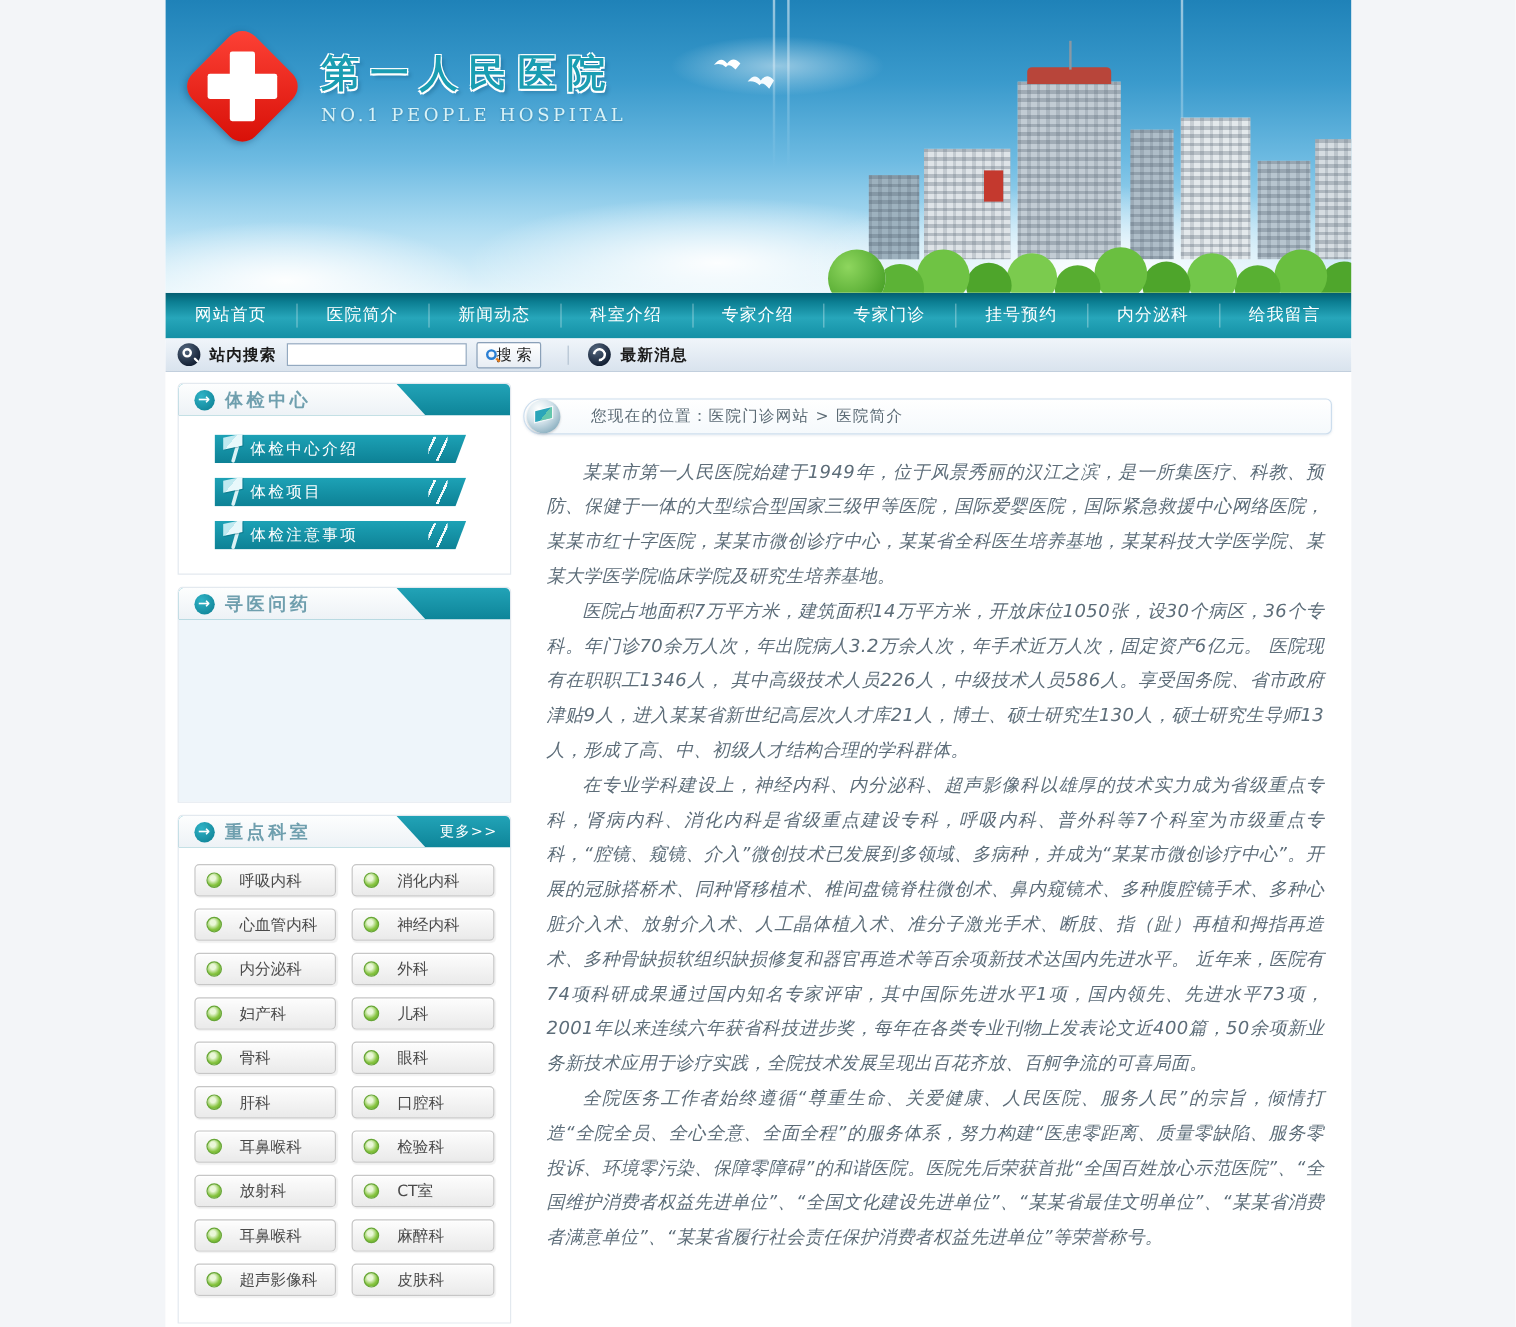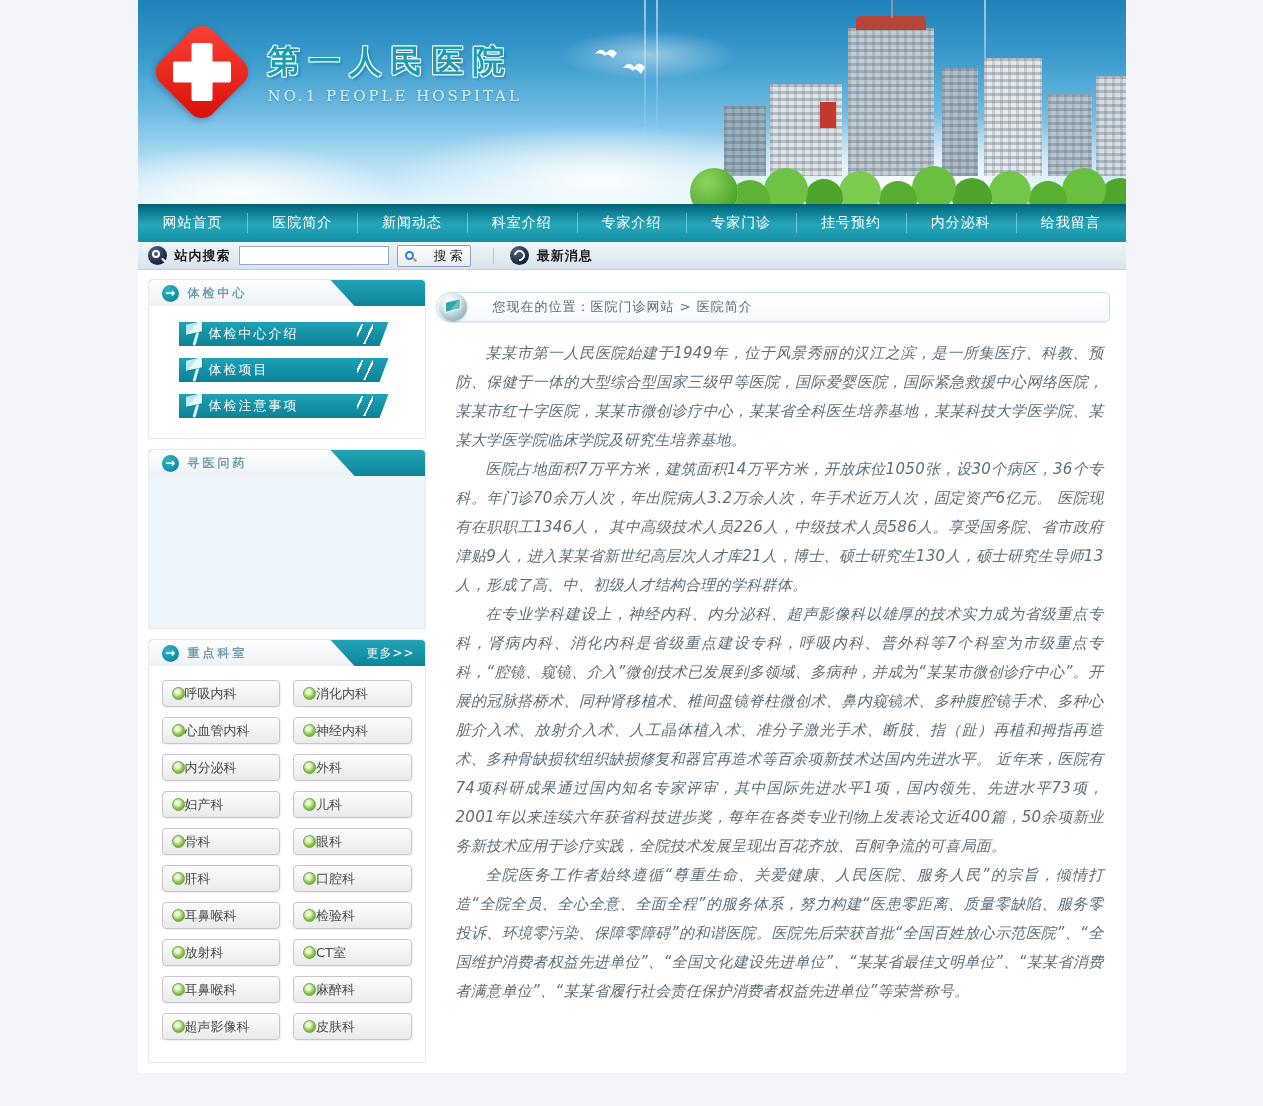--- a/index.html
+++ b/index.html
@@ -5,21 +5,21 @@
   * { box-sizing: border-box; }
   html,body { margin:0; padding:0; }
   body {
     background:#f3f5f8;
     font-family:"DejaVu Sans","Liberation Sans",sans-serif;
     width:1263px; height:1106px; overflow:hidden;
   }
   .page { width:988px; margin:0 auto; background:#fff; padding-bottom:6px; }
 
   
-  .site-header { position:relative; height:204px; overflow:hidden;
+  .site-header { position:relative; height:244px; overflow:hidden;
     background:linear-gradient(180deg,#1f82b8 0%,#3a9acc 28%,#6ebbe2 55%,#aedcf2 78%,#e3f4fb 100%); }
   .streak { position:absolute; top:0; height:140px; width:2px;
     background:linear-gradient(rgba(255,255,255,.55),rgba(255,255,255,0)); }
   .streak.s1{ left:506px; } .streak.s2{ left:518px; } .streak.s3{ left:846px; height:170px; }
   .cloud { position:absolute; border-radius:50%;
     background:radial-gradient(ellipse at center,rgba(255,255,255,.95) 0%,rgba(255,255,255,0) 70%); }
   .cloud.c1{ left:250px; bottom:-30px; width:420px; height:110px; }
   .cloud.c2{ left:520px; bottom:-50px; width:520px; height:140px; }
   .cloud.c3{ left:-60px; bottom:-40px; width:320px; height:100px; }
   .cloud.c4{ left:420px; top:30px; width:180px; height:50px; opacity:.5; }
@@ -70,60 +70,60 @@
   
   .toolbar { height:28px; display:flex; align-items:center; padding:0 10px;
     background:linear-gradient(180deg,#f0f5fa,#d9e3ee); border-bottom:1px solid #c2cfdd; }
   .badge { width:19px; height:19px; border-radius:50%; position:relative; flex:none;
     background:radial-gradient(circle at 35% 28%,#53677f,#111d31 78%); }
   .mag { position:absolute; left:4px; top:4px; width:8px; height:8px; border:2px solid #fff; border-radius:50%; }
   .mag::after { content:""; position:absolute; left:7px; top:7px; width:5px; height:2px; background:#fff; transform:rotate(45deg); border-radius:1px; }
   .news-ring { position:absolute; inset:4px; border:2px solid #fff; border-radius:50%; border-left-color:transparent; transform:rotate(-40deg); }
   .toolbar-label { font-weight:bold; font-size:13px; color:#1b1b1b; margin:16px 8px; letter-spacing:1px; }
   .search-input { width:150px; height:19px; border:1px solid #93a9c0; background:#fff; font-size:12px; padding:0 4px; margin-right:8px; }
-  .search-btn { display:inline-flex; align-items:center; gap:20px; height:22px; padding:0 7px;
+  .search-btn { display:inline-flex; align-items:center; gap:0; height:22px; padding:0 7px;
     background:linear-gradient(#ffffff,#e7edf4); border:1px solid #8aa0b8; border-radius:2px;
-    font-size:13px; color:#222; cursor:pointer; font-family:Liberation Serif, serif; }
+    font-size:13px; color:#222; cursor:pointer; font-family:Liberation Sans, sans-serif; }
   .mag2 { width:9px; height:9px; border:2px solid #2a7fd4; border-radius:50%; position:relative; flex:none; }
   .mag2::after { content:""; position:absolute; left:6px; top:6px; width:4px; height:2px; background:#e07b1f; transform:rotate(45deg); }
   .vsep { width:1px; height:16px; background:#b4c2d1; margin:0 16px 0 22px; }
 
   
   .main { display:flex; padding:9px 0 4px; background:#fff; }
   .sidebar { width:288px; padding-left:10px; display:flex; flex-direction:column; gap:10px; flex:none; }
   .side-box { border:1px solid #e3e9ef; border-radius:4px 4px 0 0; background:#fff; }
   .side-header { height:26px; position:relative; background:linear-gradient(180deg,#22a3b7,#0e8599); border-radius:4px 4px 0 0; }
   .side-tab { position:absolute; left:0; top:0; height:100%; width:206px;
     background:linear-gradient(180deg,#fdfefe,#edf2f6);
     clip-path:polygon(0 0, calc(100% - 24px) 0, 100% 100%, 0 100%);
     display:flex; align-items:center; gap:9px; padding-left:13px; border-radius:4px 0 0 0; }
   .arrow-badge { width:17px; height:17px; border-radius:50%; flex:none;
     background:radial-gradient(circle at 35% 30%,#2fb3c6,#0b7c90); color:#fff;
     font-size:12px; font-weight:bold; display:flex; align-items:center; justify-content:center; line-height:1; }
-  .side-title { color:#6f9fae; font-size:12px; font-weight:bold; letter-spacing:3px; }
+  .side-title { color:#6f9fae; font-size:15px; font-weight:bold; letter-spacing:3px; }
   .more-link { position:absolute; right:10px; top:0; height:100%; display:flex; align-items:center;
     color:#fff; font-size:12px; text-decoration:none; cursor:pointer; letter-spacing:1px; }
 
   .side-body { padding:16px 0 20px; display:flex; flex-direction:column; gap:12px; }
   .side-item { position:relative; margin-left:30px; width:210px; height:24px;
     background:linear-gradient(180deg,#1da2b6,#0d8195); color:#fff; display:flex; align-items:center;
     padding-left:30px; font-size:13px; letter-spacing:2px; text-decoration:none; cursor:pointer;
     clip-path:polygon(0 0, 100% 0, calc(100% - 9px) 100%, 0 100%); }
   .side-item .slashes { position:absolute; right:16px; top:2px; bottom:2px; width:16px;
     background:repeating-linear-gradient(115deg, transparent 0 4px, rgba(255,255,255,.95) 4px 6px, transparent 6px 10px); }
   .flag-icon { position:absolute; left:6px; top:-2px; width:22px; height:27px; }
   .flag-icon::before { content:""; position:absolute; left:11px; top:0; width:3px; height:26px;
     background:#d9f1f5; transform:rotate(16deg); border-radius:2px; }
   .flag-icon::after { content:""; position:absolute; left:1px; top:3px; width:16px; height:10px;
     background:linear-gradient(135deg,#bfe9f0 0 45%,#e8f8fb 45%); transform:skewY(-12deg);
     box-shadow:1px 1px 0 rgba(10,90,105,.35); }
   .side-body.empty { height:152px; background:#eef5fa; padding:0; }
 
   .dept-grid { display:grid; grid-template-columns:1fr 1fr; gap:10px 13px; padding:14px 13px 22px; }
-  .dept-btn { display:flex; align-items:center; gap:0; height:27px; padding:0 6px 0 9px;
+  .dept-btn { display:flex; align-items:center; gap:15px; height:27px; padding:0 6px 0 9px;
     border:1px solid #c6c6c6; border-radius:4px; background:linear-gradient(180deg,#fdfdfd,#eaeaea);
     font-size:13px; color:#4a4a4a; text-decoration:none; cursor:pointer; box-shadow:inset 0 1px 0 #fff, 1px 1px 1px rgba(0,0,0,.06); }
   .dot-icon { width:13px; height:13px; border-radius:50%; flex:none;
     background:radial-gradient(circle at 40% 35%,#eaf7d8 0 22%,#86c440 60%,#61a325 100%);
     border:1px solid #67a636; }
 
   .content { flex:1; min-width:0; padding:13px 16px 0 10px; }
   .breadcrumb-box { height:30px; border:1px solid #ccdded; border-radius:15px 5px 5px 15px;
     display:flex; align-items:center; gap:26px; padding:0 10px 0 2px;
     background:linear-gradient(#ffffff,#f5f9fc); box-shadow:0 1px 2px rgba(150,170,190,.25); }

